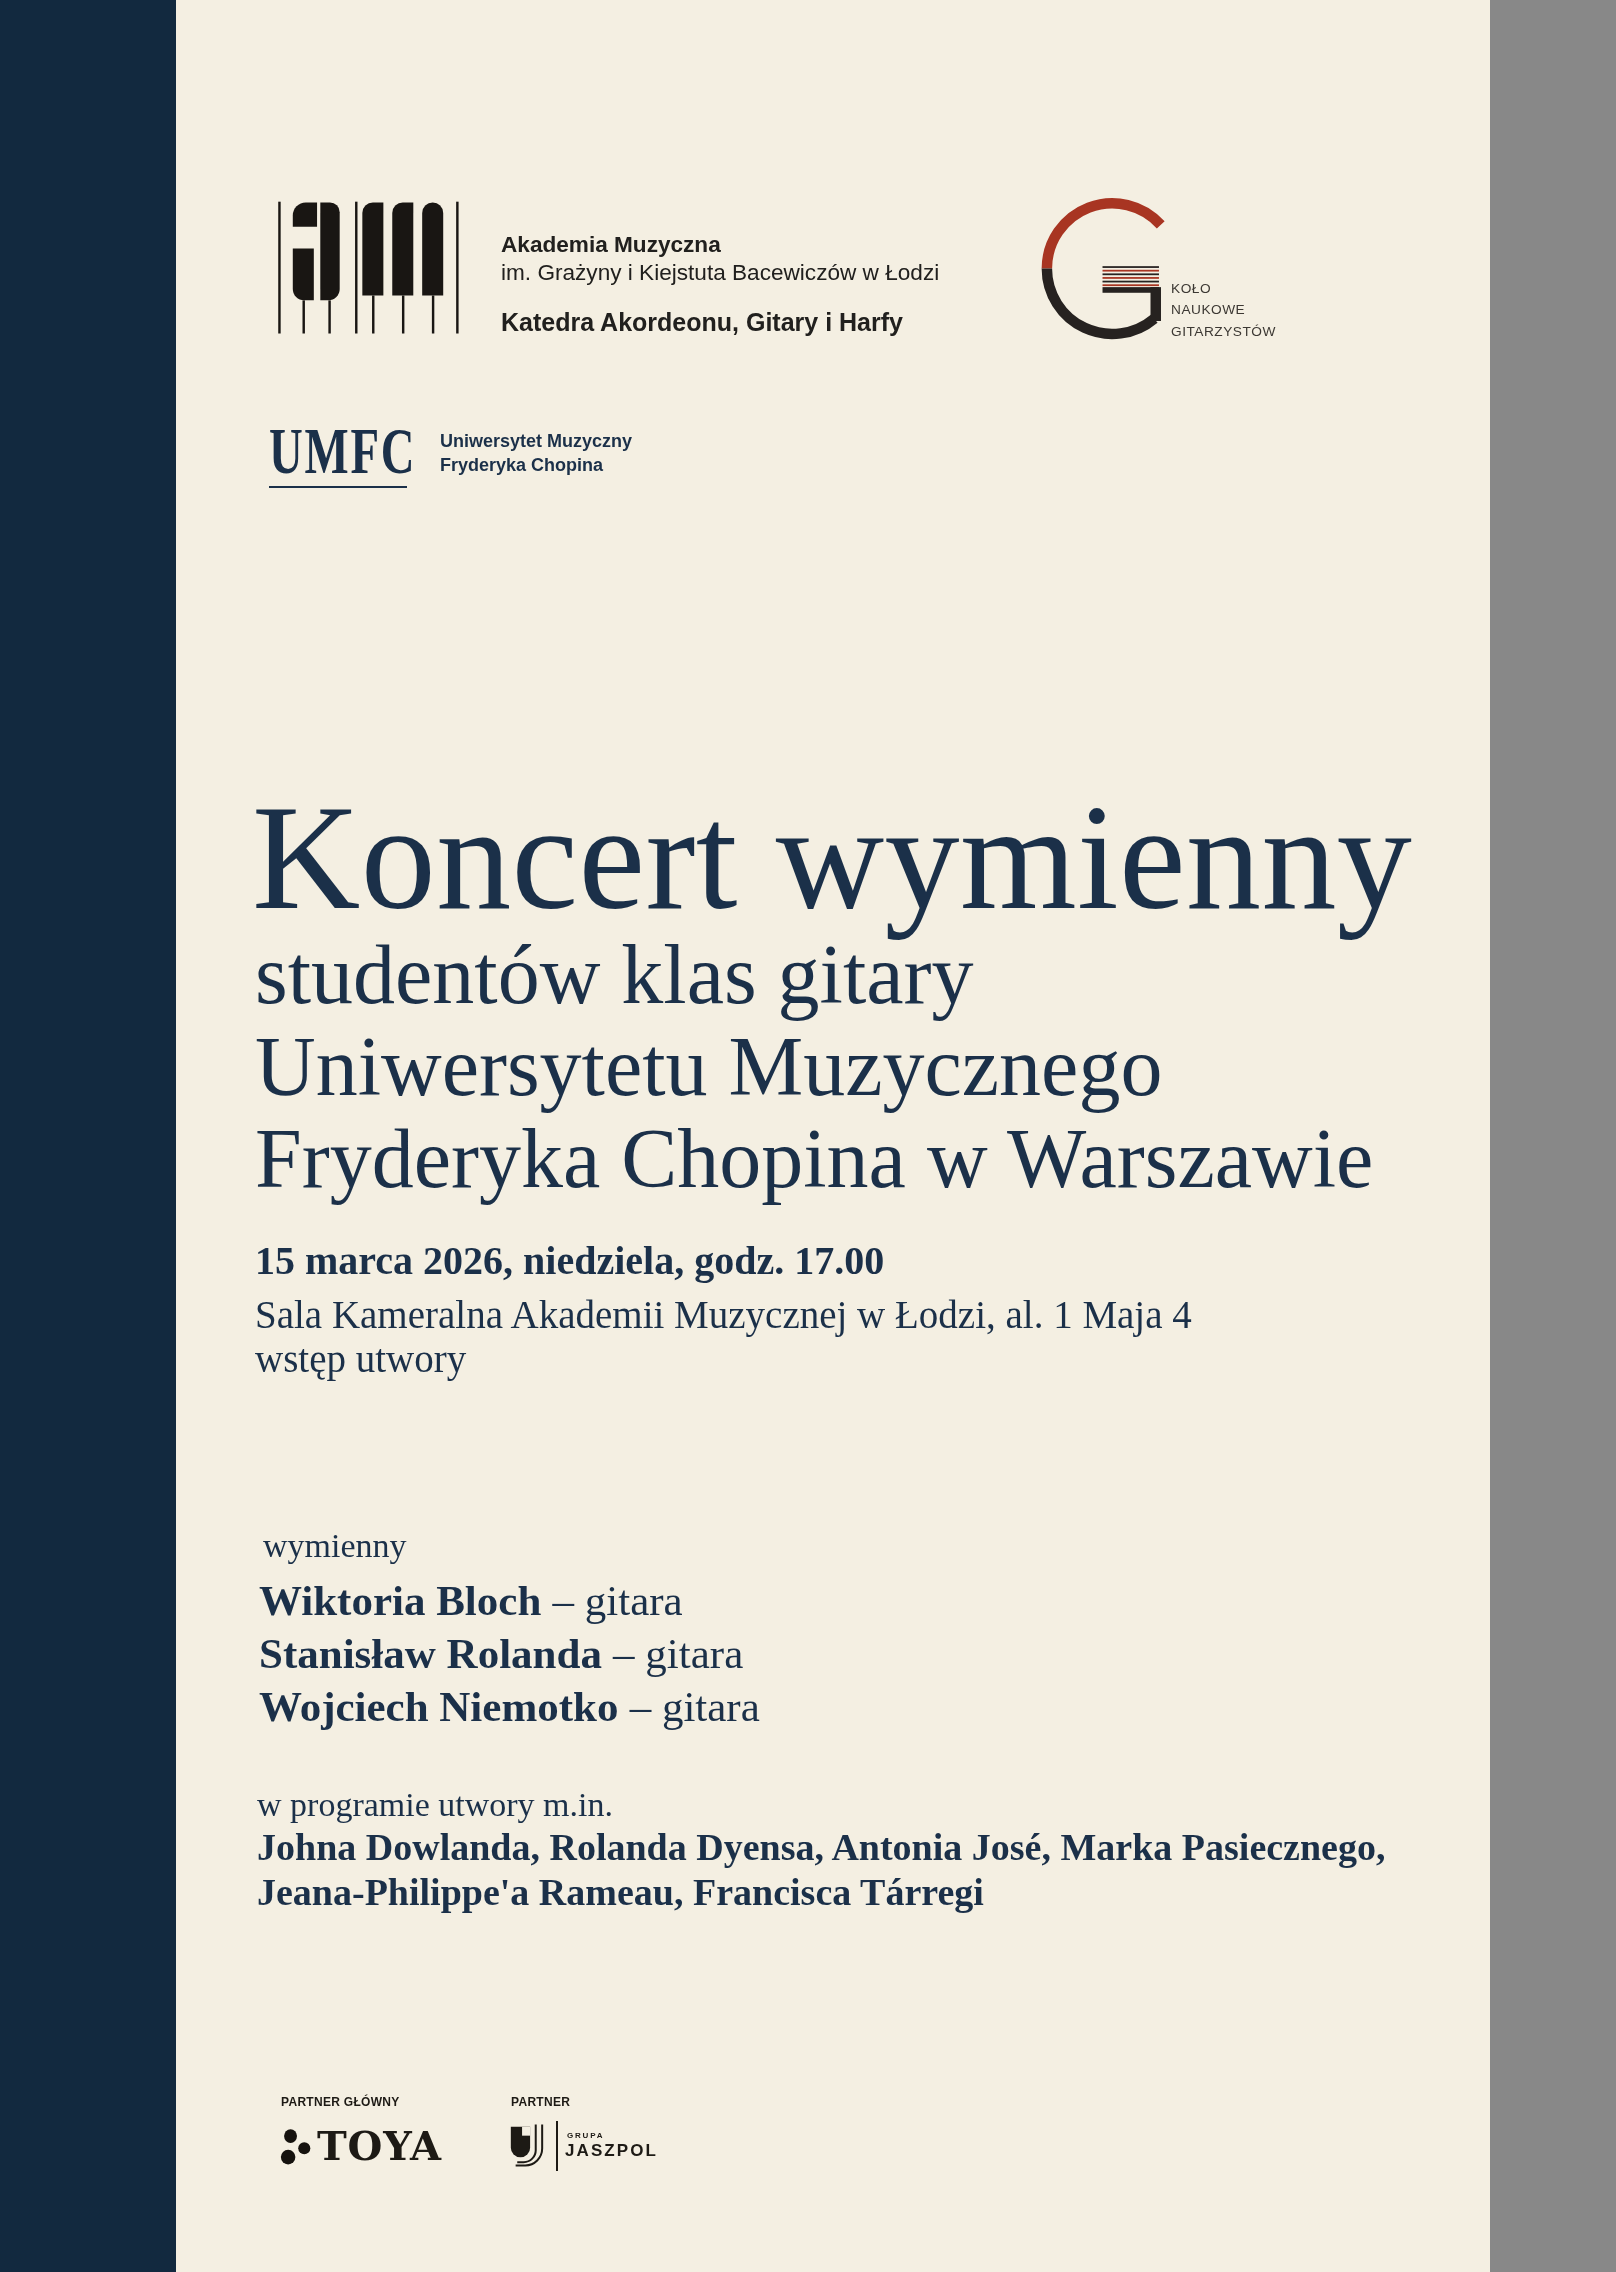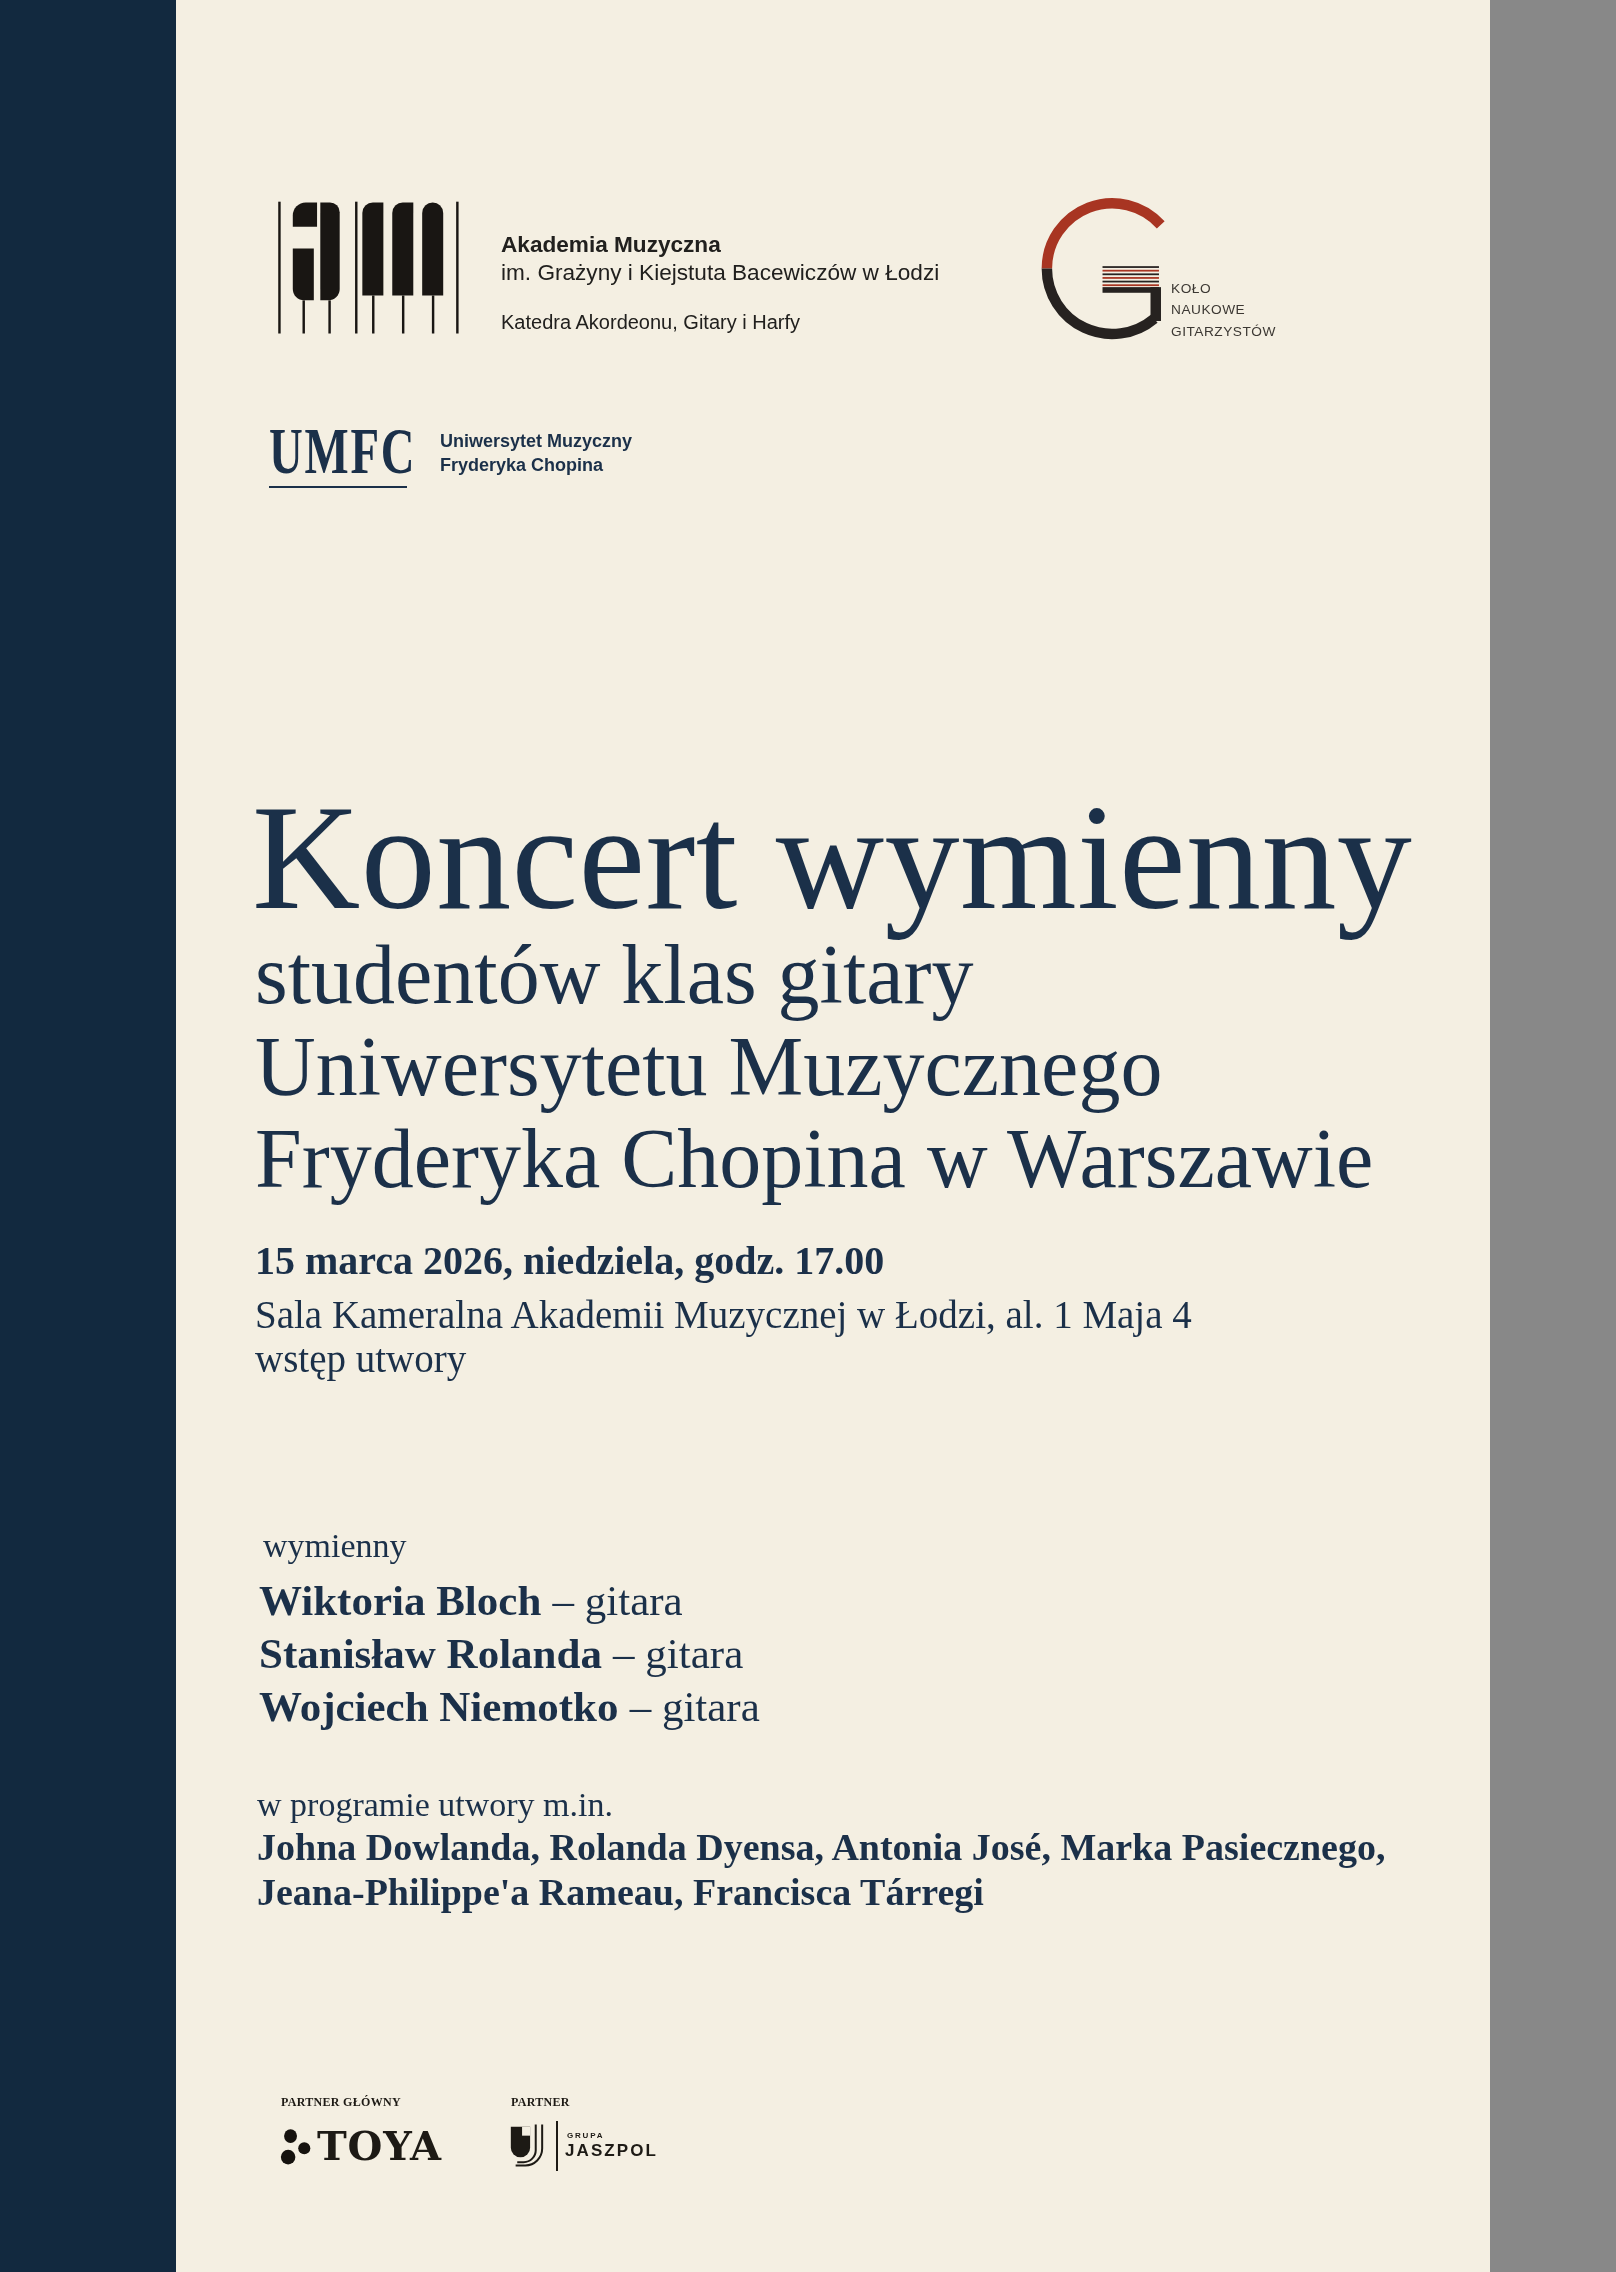--- a/index.html
+++ b/index.html
@@ -12,21 +12,21 @@
     position:relative; width:1490px; height:2273px; background:var(--background);
     overflow:hidden; font-family:"Liberation Serif", serif; color:var(--navy);
   }
   .abs{position:absolute;}
   .stripe{left:0;top:0;width:176px;height:2273px;background:var(--stripe);}
 
   
   .piano-logo{left:275px;top:200px;}
   .academy{left:501px;top:231px;font-family:"Liberation Sans",sans-serif;font-size:22.6px;line-height:27.5px;color:var(--ink);}
   .academy .b{font-weight:bold;}
-  .academy .dept{font-weight:normal;margin-top:23.4px;font-size:20px;}
+  .academy .dept{font-weight:bold;margin-top:23.4px;font-size:25px;}
 
   
   .g-logo{left:1041px;top:196px;}
   .g-text{left:1171px;top:262px;font-family:"Liberation Sans",sans-serif;font-size:13.7px;line-height:21.4px;letter-spacing:0.5px;color:var(--gray_text);margin-top:16px;}
 
   
   .umfc-acronym{left:269px;top:419px;font-size:65px;line-height:65px;font-weight:bold;letter-spacing:2.4px;
     transform:scaleX(.72);transform-origin:left top;color:var(--navy);}
   .umfc-underline{left:269px;top:486px;width:138px;height:2.4px;background:var(--navy);}
   .umfc-name{left:440px;top:429px;font-family:"Liberation Sans",sans-serif;font-weight:bold;font-size:18px;line-height:24px;color:var(--navy);}
@@ -40,21 +40,21 @@
 
   .performers-heading{left:263px;top:1529px;font-size:34px;line-height:34px;color:var(--navy);}
   .performers{left:259px;top:1574px;font-size:43px;line-height:53px;color:var(--navy);}
   .performers .pname{font-weight:bold;}
   .performers .prole{margin-left:.26em;}
 
   .program-heading{left:257px;top:1788px;font-size:34px;line-height:34px;color:var(--navy);}
   .program{left:257px;top:1825px;font-size:38px;line-height:45px;font-weight:600;color:var(--navy);}
 
   
-  .plabel{font-family:Liberation Serif, serif;font-weight:bold;font-size:12px;letter-spacing:0.3px;color:var(--partner_ink);}
+  .plabel{font-family:Liberation Sans, sans-serif;font-weight:bold;font-size:12px;letter-spacing:0.3px;color:var(--partner_ink);}
   .plabel.main{left:281px;top:2095px;}
   .plabel.second{left:511px;top:2095px;}
   .toya-dots{left:280px;top:2124px;}
   .toya-word{left:317px;top:2125px;font-family:"DejaVu Serif",serif;font-weight:bold;font-size:40px;line-height:42px;letter-spacing:0.8px;color:var(--partner_ink);}
   .jaszpol-shield{left:509px;top:2122px;}
   .jaszpol-divider{left:556px;top:2121px;width:1.6px;height:50px;background:var(--partner_ink);}
   .jaszpol-grupa{left:567px;top:2131px;font-family:"Liberation Sans",sans-serif;font-weight:bold;font-size:8px;letter-spacing:1.8px;color:var(--partner_ink);}
   .jaszpol-word{left:565px;top:2141px;font-family:"Liberation Sans",sans-serif;font-weight:bold;font-size:17px;letter-spacing:2.1px;color:var(--partner_ink);}
 </style>
 </head>

